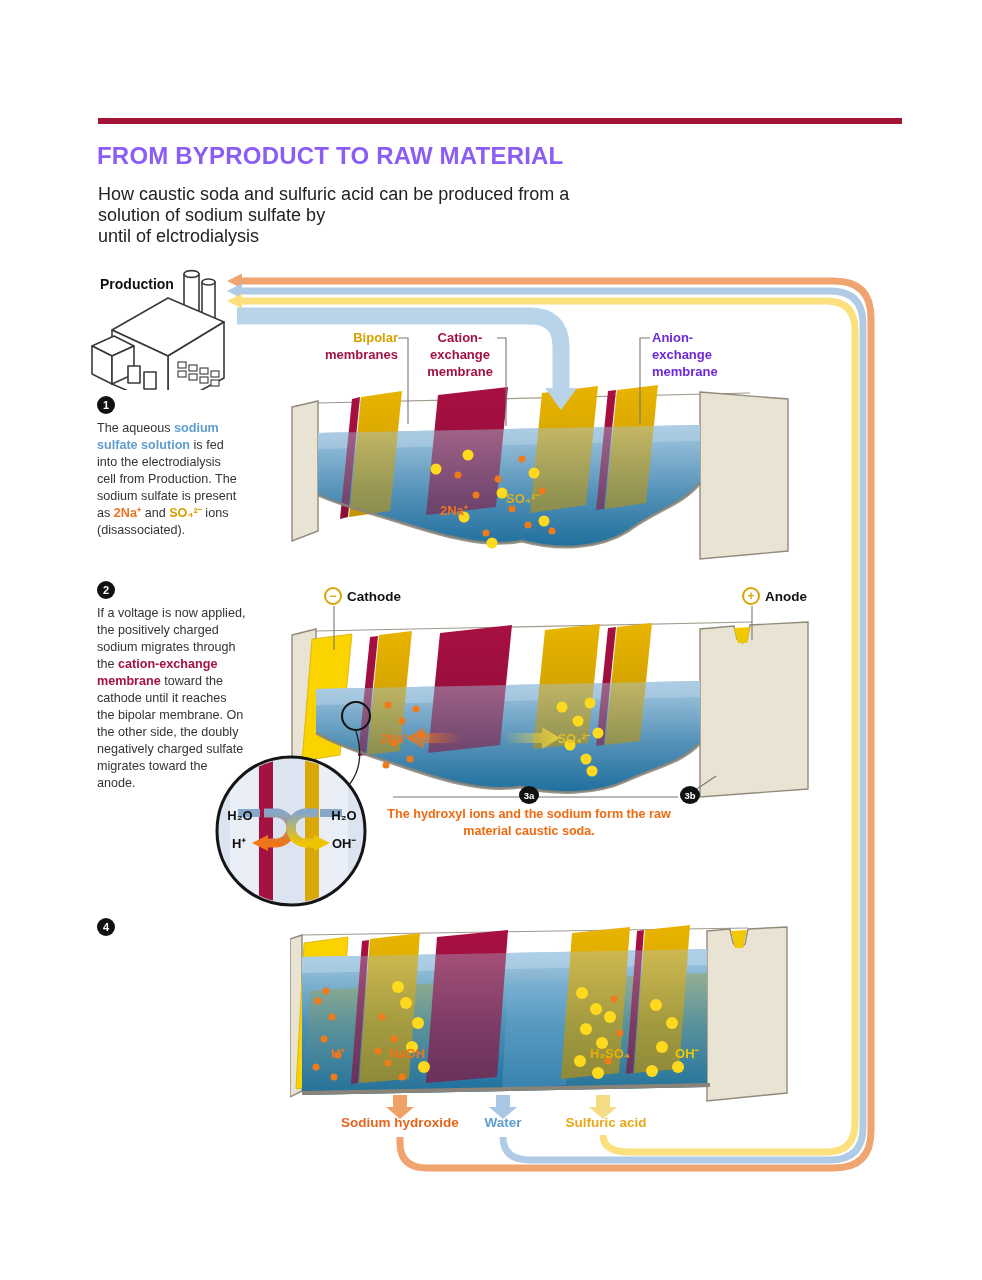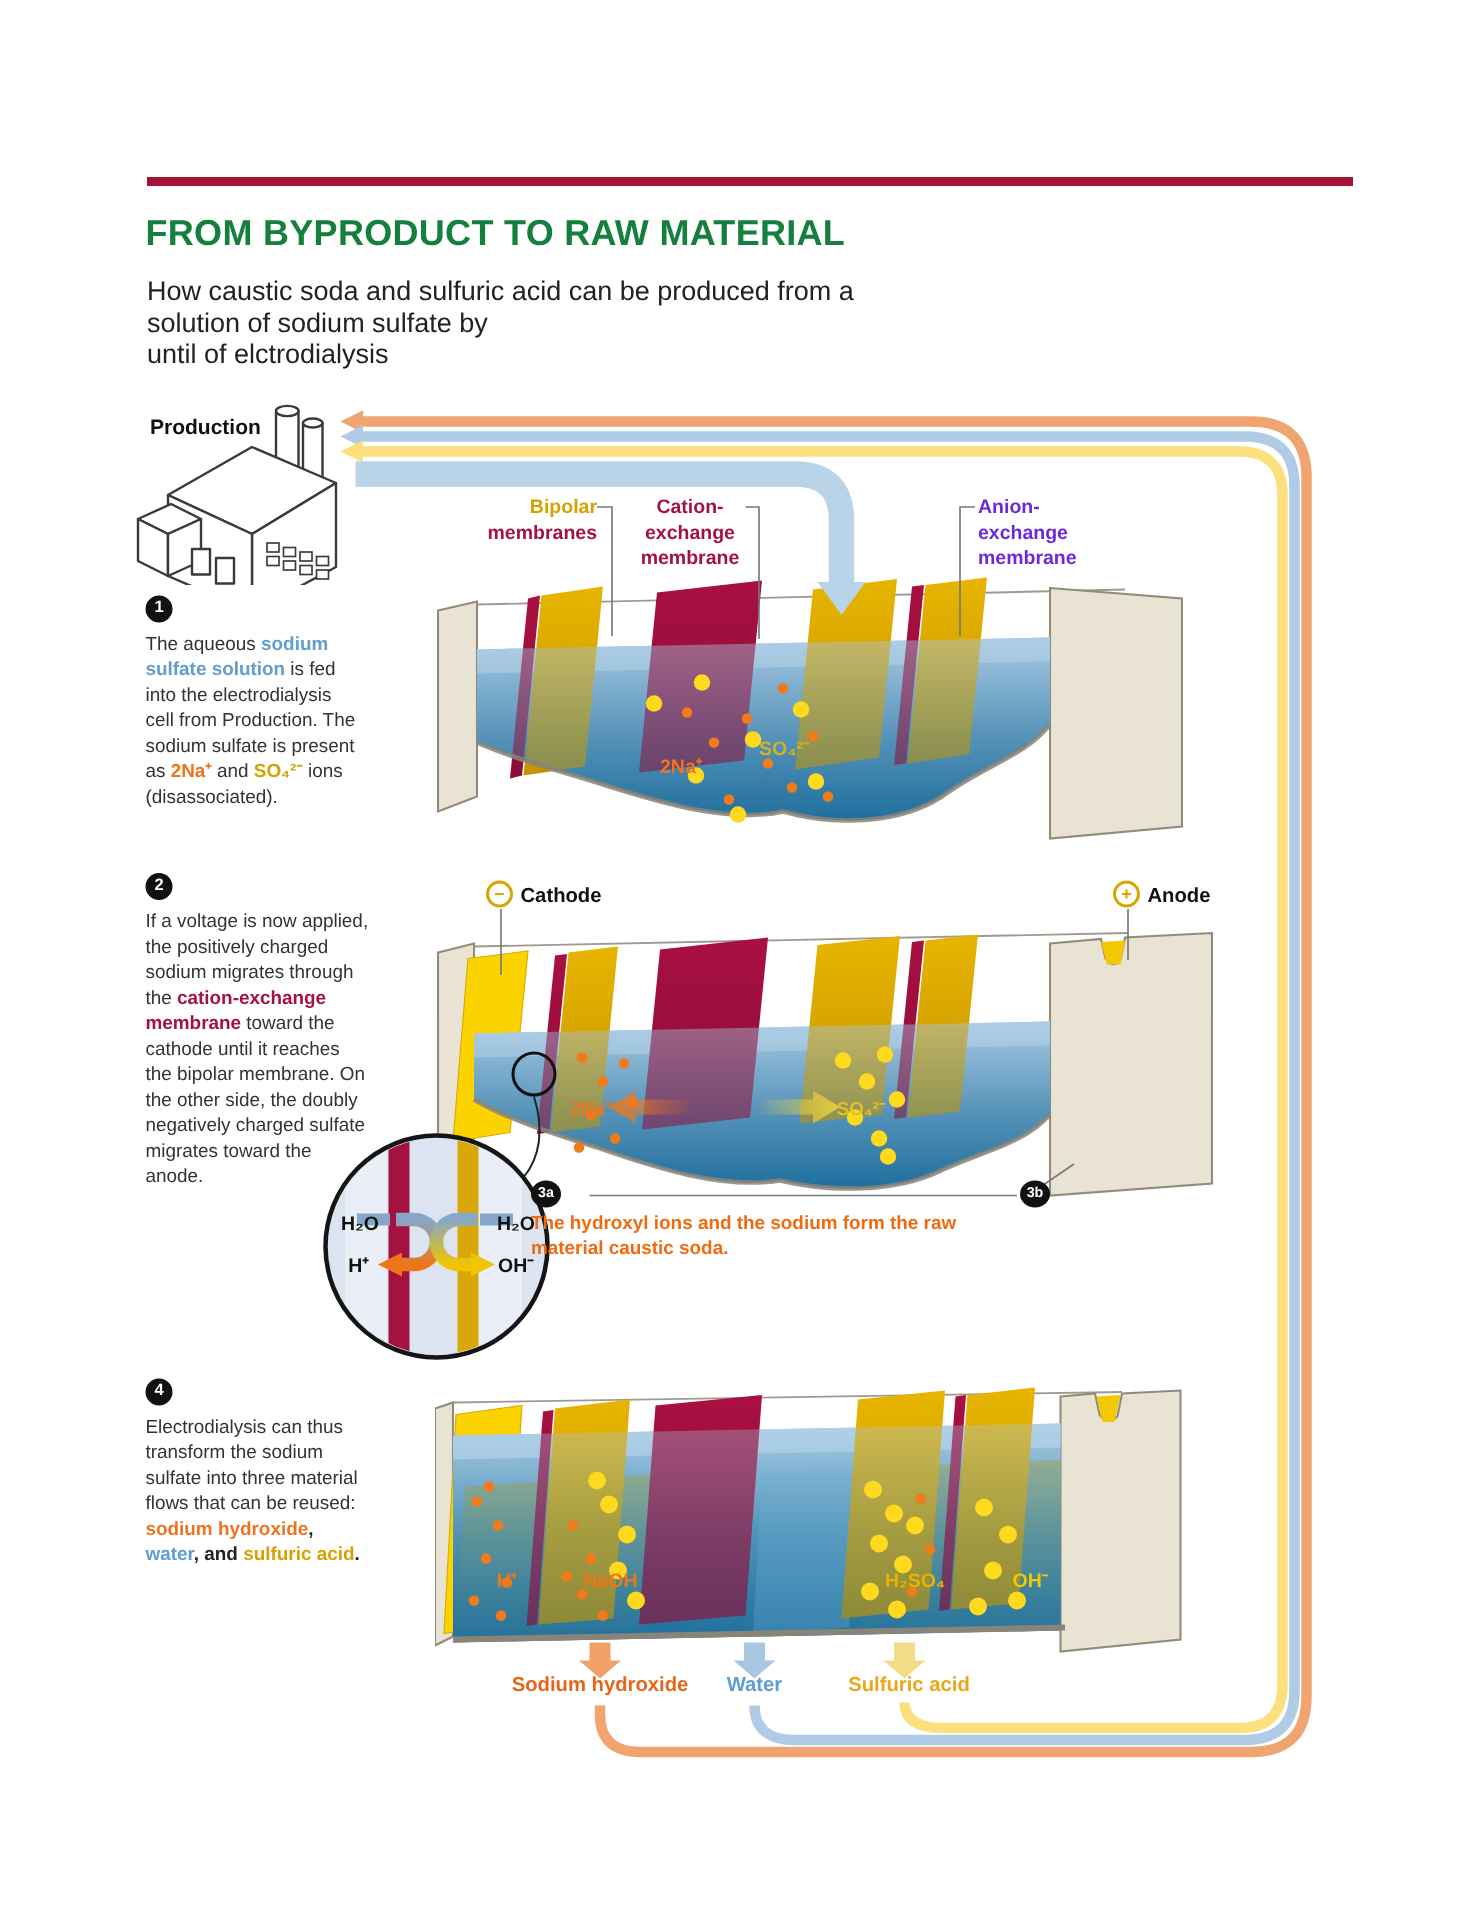--- a/index.html
+++ b/index.html
@@ -1,37 +1,37 @@
 <!DOCTYPE html>
 <html><head>
 <meta charset="utf-8">
 <style>
   html,body{margin:0;padding:0;background:#fff;}
   .page{position:relative;width:982px;height:1280px;background:#fff;overflow:hidden;
         font-family:"Liberation Sans",sans-serif;color:#333;}
   .abs{position:absolute;}
   .toprule{left:98px;top:118px;width:804px;height:6px;background:#a31335;}
-  .title{left:97px;top:142px;width:700px;font-size:24px;font-weight:800;letter-spacing:.2px;color:#15803d;}
+  .title{left:97px;top:142px;width:700px;font-size:24px;font-weight:800;letter-spacing:.2px;color:#8b5cf6;}
   .subtitle{left:98px;top:184px;width:520px;font-size:18px;line-height:21px;color:#222;}
   .prod-label{left:100px;top:276px;font-size:14px;font-weight:bold;color:#111;}
   .badge{display:inline-flex;align-items:center;justify-content:center;width:18px;height:18px;
          border-radius:50%;background:#111;color:#fff;font-size:11px;font-weight:bold;}
   .badge.wide{width:20px;height:18px;font-size:9.5px;}
   .stepcol{font-size:12.6px;line-height:17px;color:#333;}
   .stepcol p{margin:6px 0 0 0;}
   .c-blue{color:#5f9ecf;font-weight:bold;}
   .c-orange{color:#ed7420;font-weight:bold;}
   .c-gold{color:#d6a200;font-weight:bold;}
   .c-red{color:#a31240;font-weight:bold;}
   .c-bold{color:#222;font-weight:bold;}
   .hl-orange{color:#f06a10;font-weight:bold;}
   .s1{left:97px;top:396px;width:142px;}
   .s2{left:97px;top:581px;width:150px;}
   .s4{left:97px;top:918px;width:150px;}
-  .s3a{left:354px;top:786px;width:286px;}
+  .s3a{left:386px;top:786px;width:286px;text-align:center;}
   .s3b{left:680px;top:786px;width:148px;}
   .memlabel{font-size:13px;font-weight:bold;line-height:17px;}
   .lab-bipolar{left:308px;top:329px;width:90px;text-align:right;}
   .lab-cation{left:408px;top:329px;width:104px;text-align:center;color:#a31240;}
   .lab-anion{left:652px;top:329px;width:104px;text-align:left;color:#6d28d9;}
   .electrode-lab{display:flex;align-items:center;gap:5px;font-size:13.5px;font-weight:bold;color:#111;}
   .sign-circle{display:inline-flex;align-items:center;justify-content:center;width:14px;height:14px;
                border:2.2px solid #d8a504;border-radius:50%;color:#d8a504;font-size:12px;font-weight:bold;line-height:1;}
   .cathode{left:324px;top:587px;}
   .anode{left:742px;top:587px;}
@@ -385,20 +385,19 @@
     <span class="badge wide">3a</span>
     <p class="hl-orange" style="margin-top:2px;">The hydroxyl ions and the sodium form the raw material caustic soda.</p>
   </div>
 
   <div class="abs stepcol s3b">
     <span class="badge wide">3b</span>
   </div>
 
   <div class="abs stepcol s4">
     <span class="badge">4</span>
-    <p><span>Electrodialysis can thus transform the sodium sulfate into three material flows that can be reused: </span><span class="c-orange">sodium hydroxide</span><span class="c-bold">, </span><span class="c-blue">water</span><span class="c-bold">, and </span><span class="c-gold">sulfuric acid</span><span class="c-bold">.</span></p>
   </div>
 
   <div class="abs outlab out-naoh">Sodium hydroxide</div>
   <div class="abs outlab out-water">Water</div>
   <div class="abs outlab out-sulf">Sulfuric acid</div>
 
 </div>
 
 </body></html>

